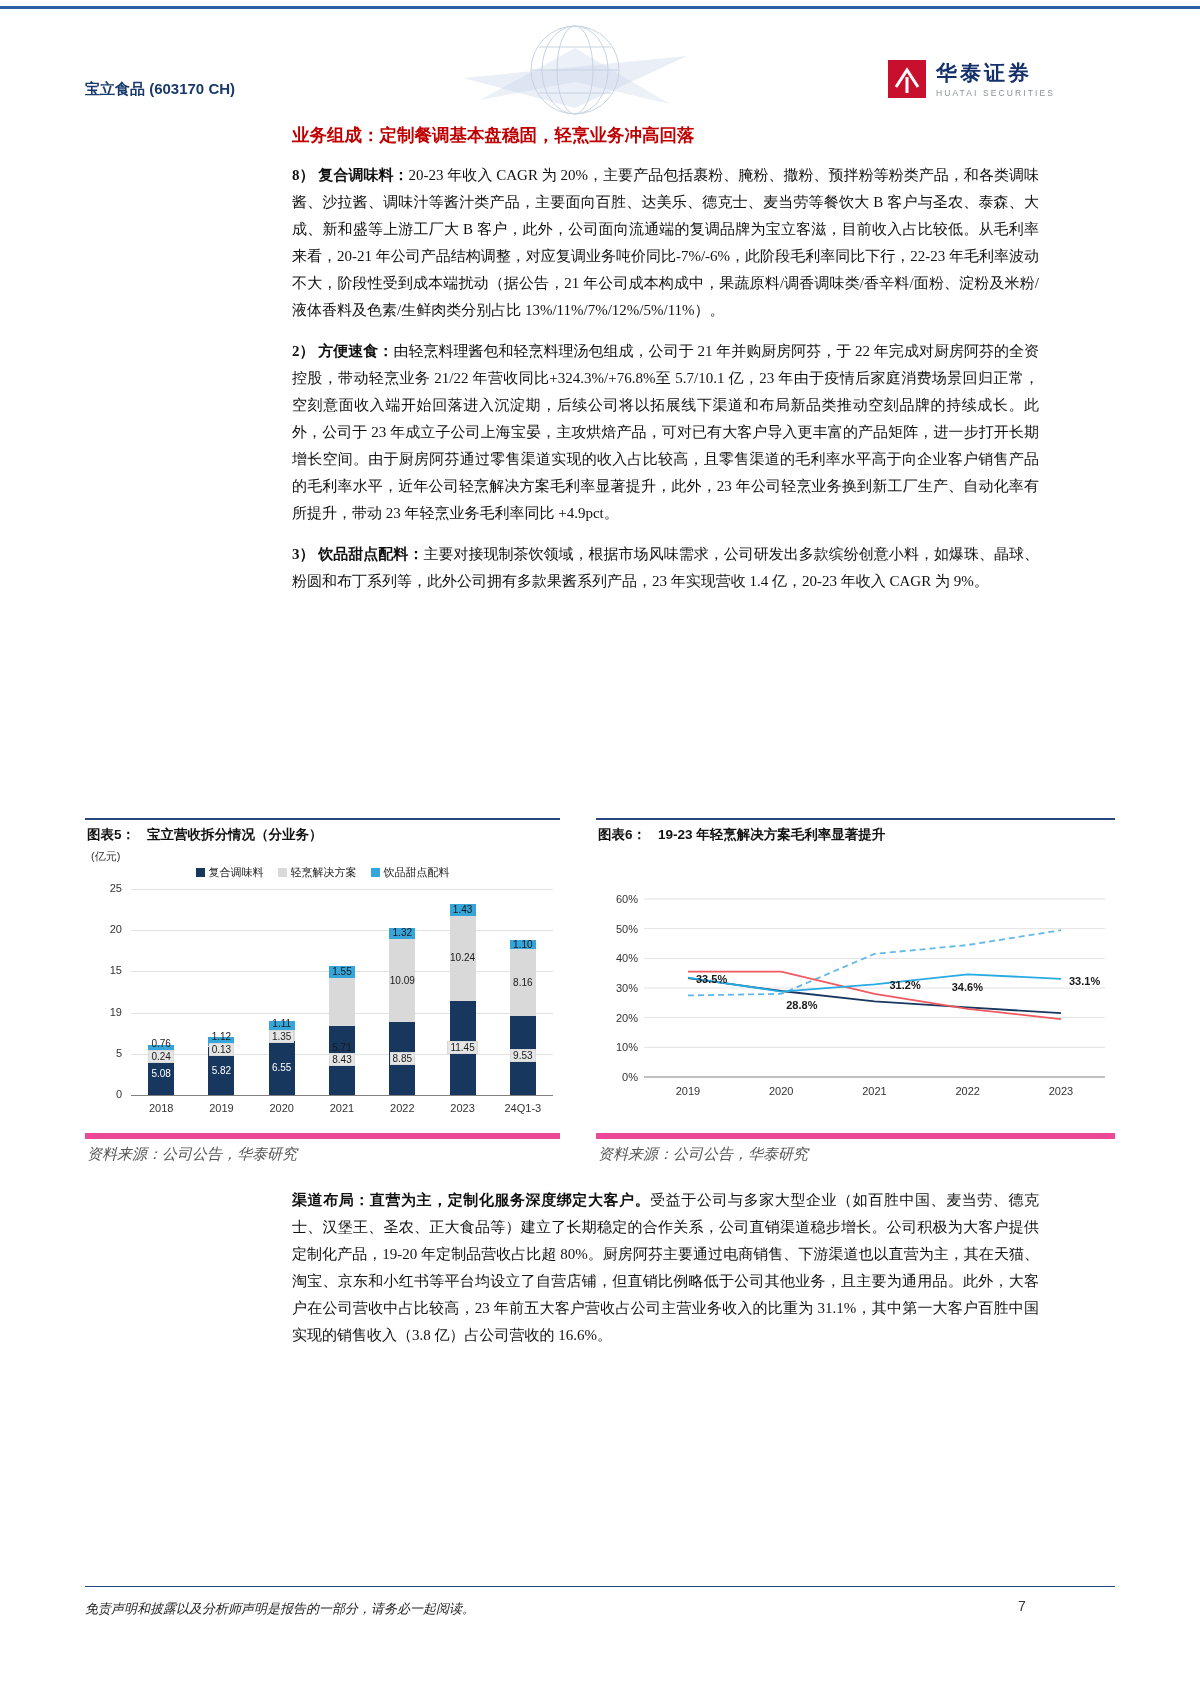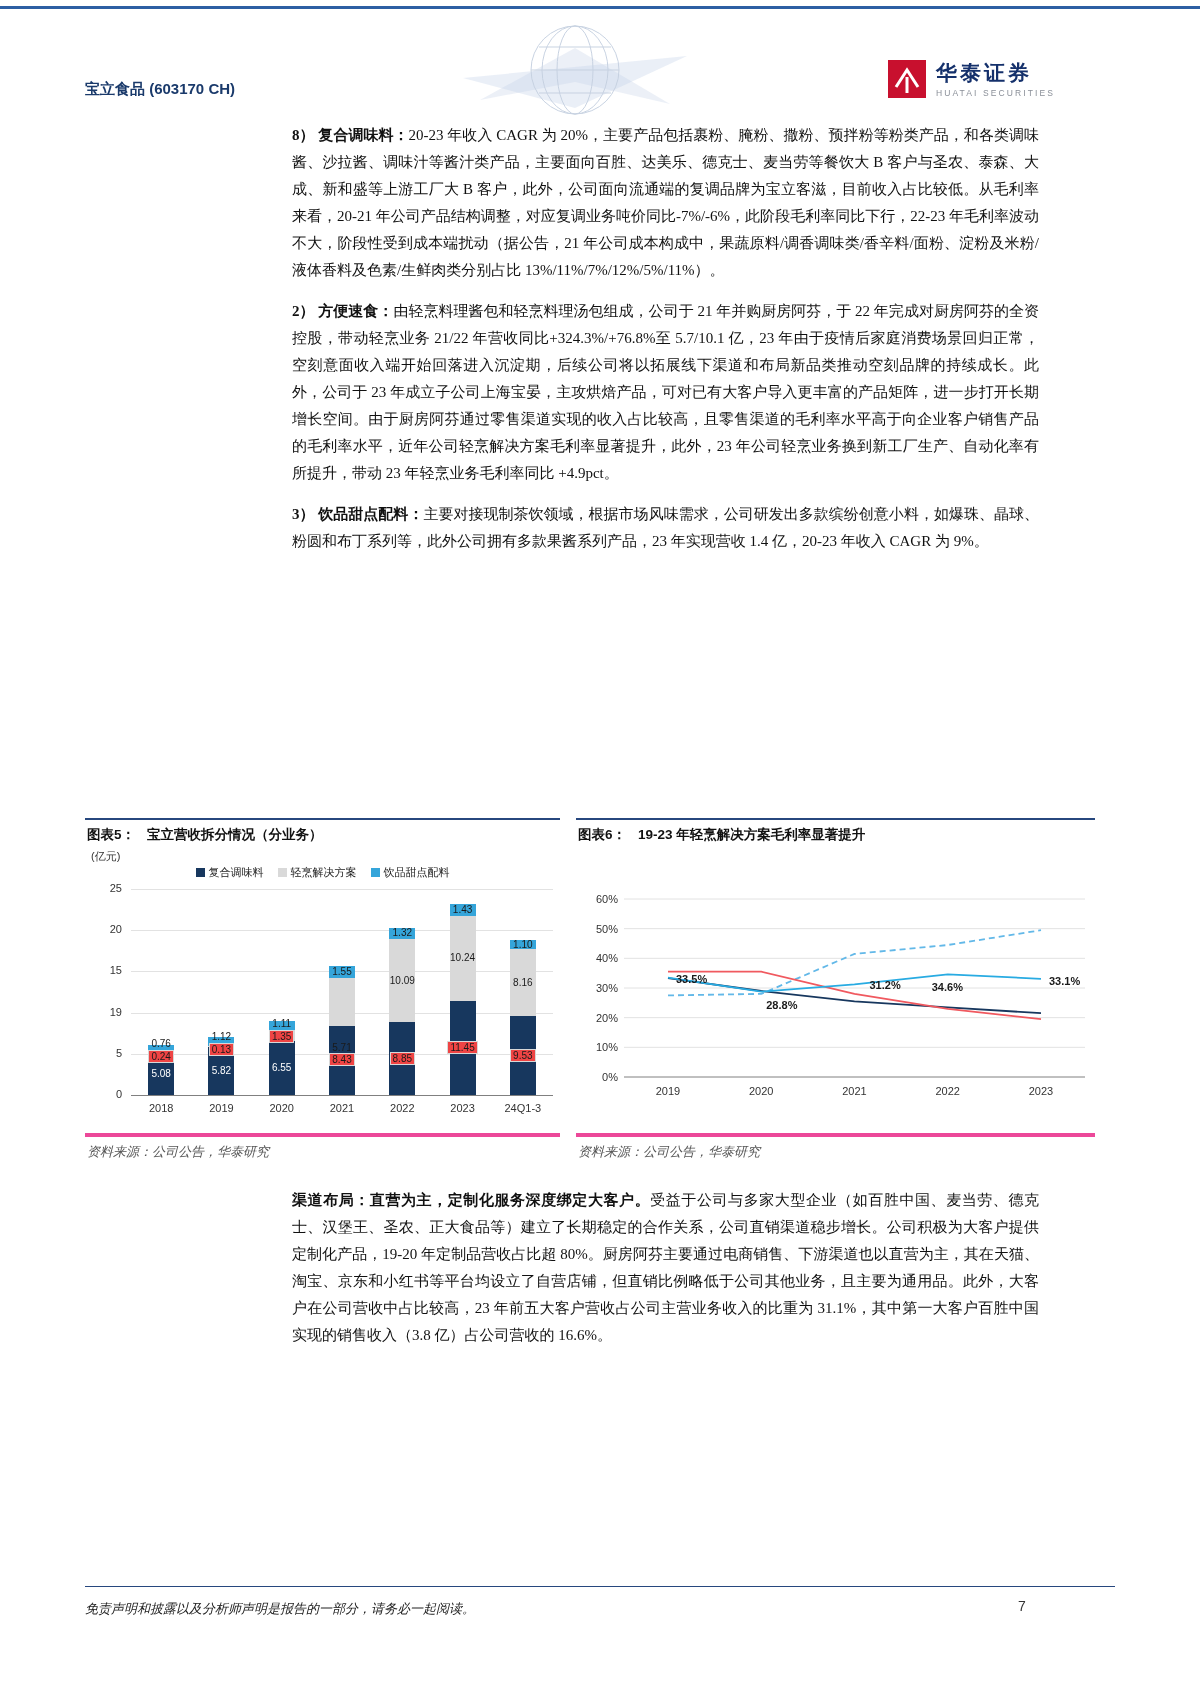--- a/index.html
+++ b/index.html
@@ -13,39 +13,39 @@
   .logo-mark{width:38px;height:38px;display:block;}
   .logo-cn{font-size:21px;font-weight:bold;color:#14306b;letter-spacing:3px;line-height:24px;
            font-family:"Liberation Sans",sans-serif;}
   .logo-en{font-size:8.5px;color:#8a8f98;letter-spacing:2.1px;margin-top:3px;
            font-family:"Liberation Sans",sans-serif;}
   .content{position:absolute;left:292px;top:122px;width:747px;}
   .doc-title{margin:0 0 14px 0;font-size:17.5px;line-height:26px;font-weight:bold;color:#c00000;}
   .para{margin:0 0 14px 0;font-size:15px;line-height:27px;text-align:justify;}
   .para .lead{font-weight:bold;}
   .para.bold{font-weight:bold;}
-  .charts{position:absolute;left:85px;top:818px;display:flex;gap:16px;}
+  .charts{position:absolute;left:85px;top:818px;display:flex;gap:36px;}
   .fig{display:block;}
   .fig5{width:475px;} .fig6{width:519px;}
   .fig-head{border-top:2px solid #27477e;padding:6px 2px 5px 2px;font-size:13.5px;font-weight:bold;
             color:#111;display:flex;gap:12px;font-family:"Liberation Sans",sans-serif;}
   .fig-canvas{position:relative;height:282px;font-family:"Liberation Sans",sans-serif;}
-  .fig-src{border-top:4px solid #ec4899;margin-top:2px;padding:6px 2px 0 2px;font-size:13px;
+  .fig-src{border-top:6px solid #ec4899;margin-top:2px;padding:6px 2px 0 2px;font-size:15px;
            font-style:italic;color:#555;}
   .unit{position:absolute;left:6px;top:0;font-size:11px;color:#333;}
   .legend5{position:absolute;left:0;top:16px;width:100%;display:flex;justify-content:center;gap:14px;
            font-size:11px;color:#222;}
   .lgi{display:flex;align-items:center;gap:4px;}
   .sw{width:9px;height:9px;display:inline-block;}
   .gl{position:absolute;height:1px;background:#e2e2e2;}
   .ytick{position:absolute;text-align:right;font-size:11px;color:#333;}
   .xtick{position:absolute;text-align:center;font-size:11px;color:#333;}
   .seg{position:absolute;}
   .blab{position:absolute;font-size:10px;line-height:13px;text-align:center;color:#1a1a1a;}
-  .blab .box{background:#ef4444;border:1px solid #d8d8d8;padding:0 2px;}
+  .blab .box{background:#e5e5e5;border:1px solid #d8d8d8;padding:0 2px;}
   .blab .light{color:#fff;}
   .legend6{position:absolute;left:144px;top:0;}
   .lg6row{display:flex;align-items:center;gap:6px;height:17px;font-size:11.5px;color:#222;}
   .lg6s{width:30px;height:0;display:inline-block;}
   .channel{position:absolute;left:292px;top:1172px;width:747px;font-size:15px;line-height:27px;
            text-align:justify;}
   .footline{position:absolute;left:85px;top:1586px;width:1030px;height:1px;background:#27477e;}
   .disclaimer{position:absolute;left:85px;top:1600px;font-size:13px;font-style:italic;color:#222;}
   .pagenum{position:absolute;left:1010px;top:1598px;width:24px;text-align:center;font-size:14px;color:#333;
            font-family:"Liberation Sans",sans-serif;}
@@ -78,20 +78,21 @@
       <path d="M8 27 L19 10 L30 27" stroke="#fff" stroke-width="3" fill="none"></path>
       <line x1="19" y1="17" x2="19" y2="33" stroke="#fff" stroke-width="3"></line>
     </svg>
     <div>
       <div class="logo-cn">华泰证券</div>
       <div class="logo-en">HUATAI SECURITIES</div>
     </div>
   </div>
 
   <div class="content">
+    <h1 class="doc-title">业务组成：定制餐调基本盘稳固，轻烹业务冲高回落</h1>
     <p class="para">
       <span class="lead">8） 复合调味料：</span><span>20-23 年收入 CAGR 为 20%，主要产品包括裹粉、腌粉、撒粉、预拌粉等粉类产品，和各类调味酱、沙拉酱、调味汁等酱汁类产品，主要面向百胜、达美乐、德克士、麦当劳等餐饮大 B 客户与圣农、泰森、大成、新和盛等上游工厂大 B 客户，此外，公司面向流通端的复调品牌为宝立客滋，目前收入占比较低。从毛利率来看，20-21 年公司产品结构调整，对应复调业务吨价同比-7%/-6%，此阶段毛利率同比下行，22-23 年毛利率波动不大，阶段性受到成本端扰动（据公告，21 年公司成本构成中，果蔬原料/调香调味类/香辛料/面粉、淀粉及米粉/液体香料及色素/生鲜肉类分别占比 13%/11%/7%/12%/5%/11%）。</span>
     </p>
     <p class="para">
       <span class="lead">2） 方便速食：</span><span>由轻烹料理酱包和轻烹料理汤包组成，公司于 21 年并购厨房阿芬，于 22 年完成对厨房阿芬的全资控股，带动轻烹业务 21/22 年营收同比+324.3%/+76.8%至 5.7/10.1 亿，23 年由于疫情后家庭消费场景回归正常，空刻意面收入端开始回落进入沉淀期，后续公司将以拓展线下渠道和布局新品类推动空刻品牌的持续成长。此外，公司于 23 年成立子公司上海宝晏，主攻烘焙产品，可对已有大客户导入更丰富的产品矩阵，进一步打开长期增长空间。由于厨房阿芬通过零售渠道实现的收入占比较高，且零售渠道的毛利率水平高于向企业客户销售产品的毛利率水平，近年公司轻烹解决方案毛利率显著提升，此外，23 年公司轻烹业务换到新工厂生产、自动化率有所提升，带动 23 年轻烹业务毛利率同比 +4.9pct。</span>
     </p>
     <p class="para">
       <span class="lead">3） 饮品甜点配料：</span><span>主要对接现制茶饮领域，根据市场风味需求，公司研发出多款缤纷创意小料，如爆珠、晶球、粉圆和布丁系列等，此外公司拥有多款果酱系列产品，23 年实现营收 1.4 亿，20-23 年收入 CAGR 为 9%。</span>
     </p>
   </div>

